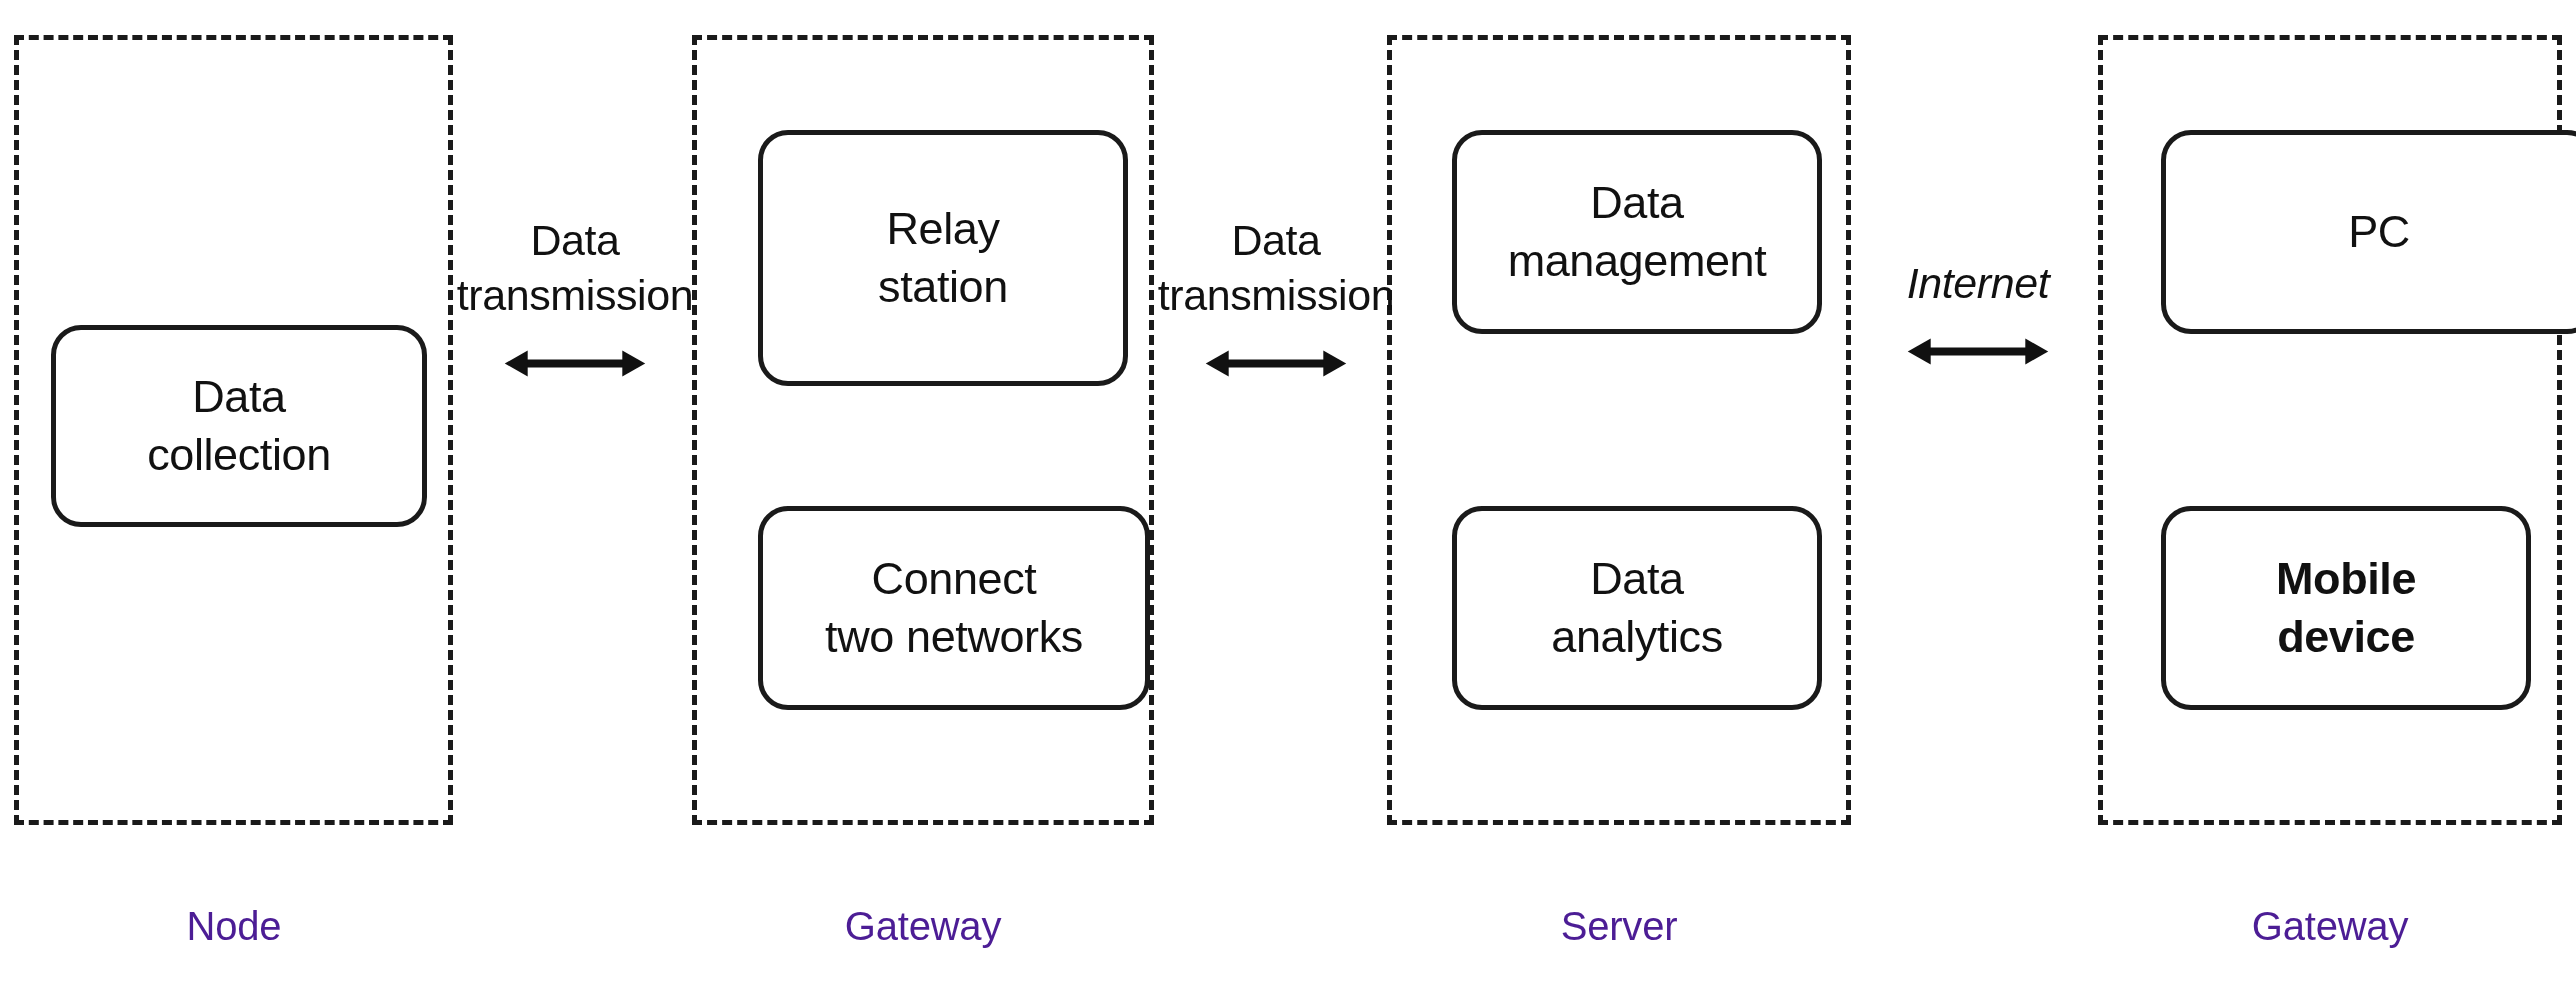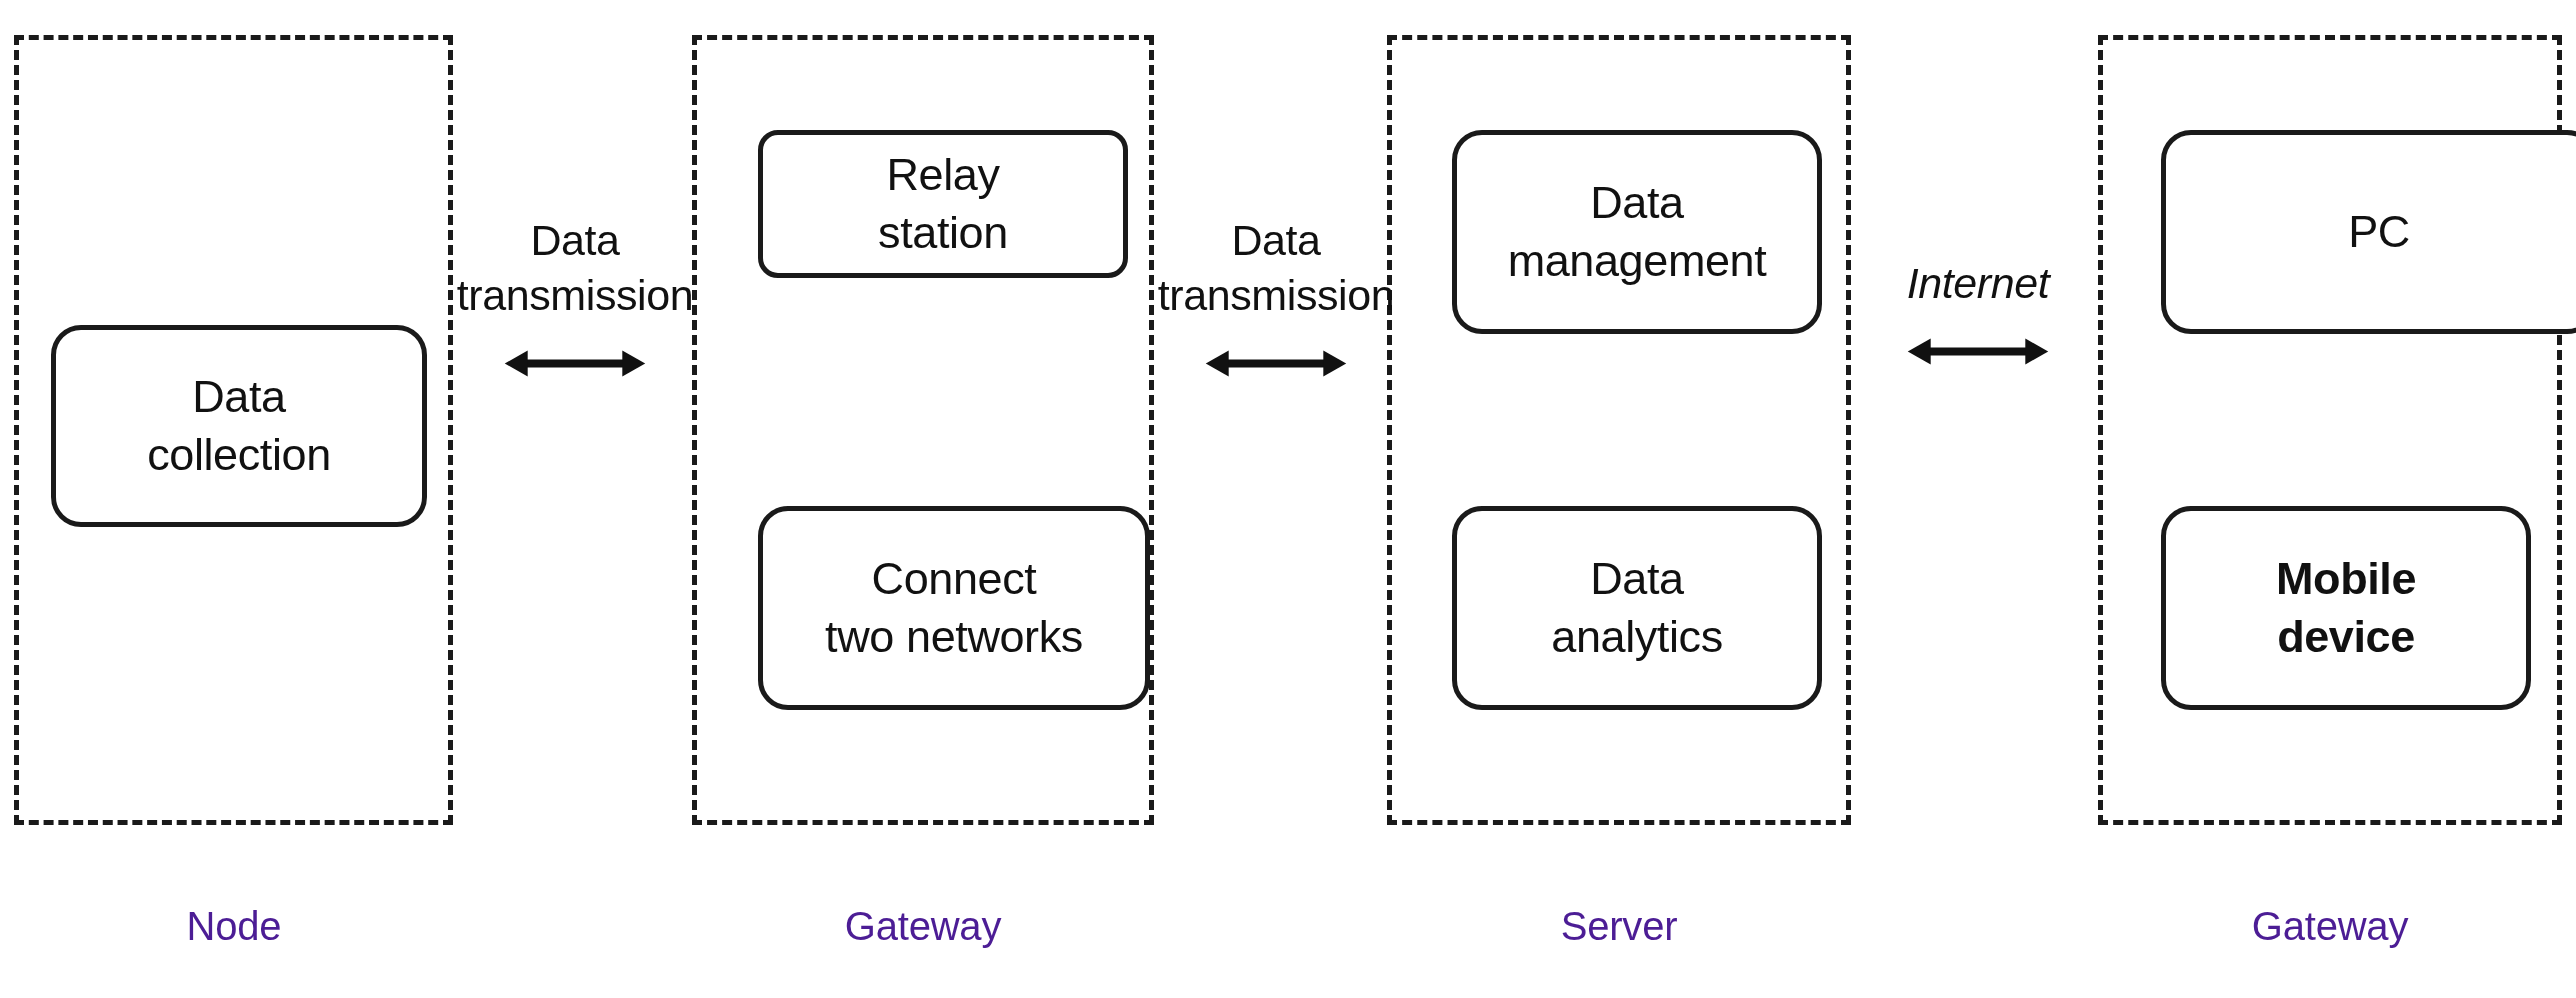--- a/index.html
+++ b/index.html
@@ -50,21 +50,21 @@
     letter-spacing: -0.4px;
     color: #111111;
     padding: 0 13px;
   }
   .nodebox .label { display: block; white-space: pre-line; }
 
   
   .box-data-collection { left: 51px;  top: 325px; width: 376px; height: 202px; }
 
   
-  .box-relay-station   { left: 758px; top: 130px; width: 370px; height: 148px; border-radius: 20px; }
+  .box-relay-station   { left: 758px; top: 130px; width: 370px; height: 256px; }
   .box-connect-two     { left: 758px; top: 506px; width: 392px; height: 204px; }
 
   
   .box-data-management { left: 1452px; top: 130px; width: 370px; height: 204px; }
   .box-data-analytics  { left: 1452px; top: 506px; width: 370px; height: 204px; }
 
   
   .box-pc              { left: 2161px; top: 130px; width: 436px; height: 204px; }
   .box-mobile-device   { left: 2161px; top: 506px; width: 370px; height: 204px; font-weight: bold; }
 

